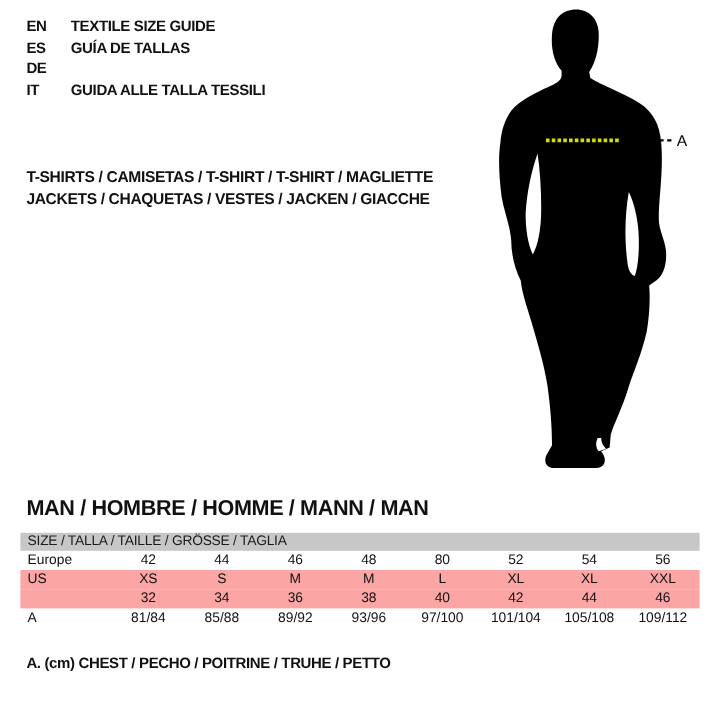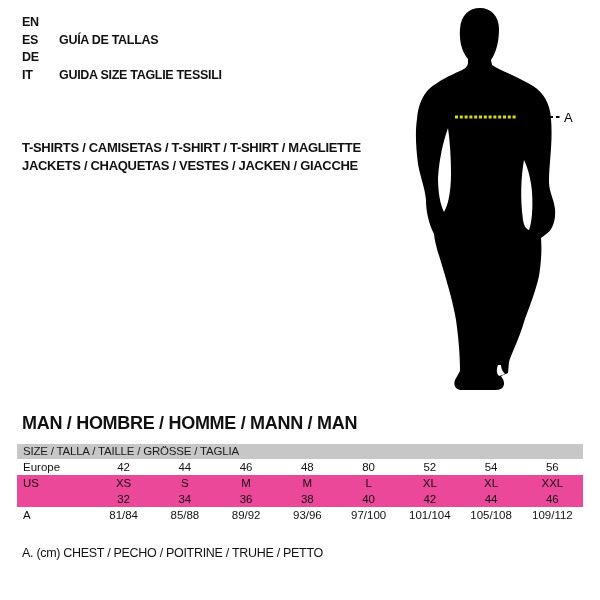--- a/index.html
+++ b/index.html
@@ -23,47 +23,48 @@
 
   
   .man-label{position:absolute;left:22px;top:413px;font-size:18px;font-weight:bold;
              letter-spacing:-0.3px;}
 
   
   .size-table{position:absolute;left:17px;top:444px;width:566px;font-size:11.5px;}
   .st-header{background:#c7c7c7;height:15px;line-height:15px;padding-left:6px;
              color:#1c1c1c;letter-spacing:-0.2px;}
   .st-row{display:flex;height:16px;line-height:16px;align-items:flex-start;}
-  .st-row.shaded{background:#ec4899;}
+  .st-row.shaded{background:#fca5a5;}
   .st-label{width:70px;padding-left:6px;text-align:left;}
   .st-cell{flex:1;text-align:center;}
 
   
-  .footnote{position:absolute;left:22px;top:546px;font-size:12.5px;font-weight:normal;
+  .footnote{position:absolute;left:22px;top:546px;font-size:12.5px;font-weight:bold;
             letter-spacing:-0.3px;}
 </style>
 </head>
 <body>
 
 <div class="canvas">
 
   <div class="lang-list">
     <div class="lang-row">
       <span class="lang-code">EN</span>
+      <span class="lang-title">TEXTILE SIZE GUIDE</span>
     </div>
     <div class="lang-row">
       <span class="lang-code">ES</span>
       <span class="lang-title">GUÍA DE TALLAS</span>
     </div>
     <div class="lang-row">
       <span class="lang-code">DE</span>
     </div>
     <div class="lang-row">
       <span class="lang-code">IT</span>
-      <span class="lang-title">GUIDA SIZE TAGLIE TESSILI</span>
+      <span class="lang-title">GUIDA ALLE TALLA TESSILI</span>
     </div>
   </div>
 
   <div class="products">
     <div class="product-line">T-SHIRTS / CAMISETAS / T-SHIRT / T-SHIRT / MAGLIETTE</div>
     <div class="product-line">JACKETS / CHAQUETAS / VESTES / JACKEN / GIACCHE</div>
   </div>
 
   <svg class="figure" viewBox="0 0 180 398" xmlns="http://www.w3.org/2000/svg">
     <path fill="#000000" d="

